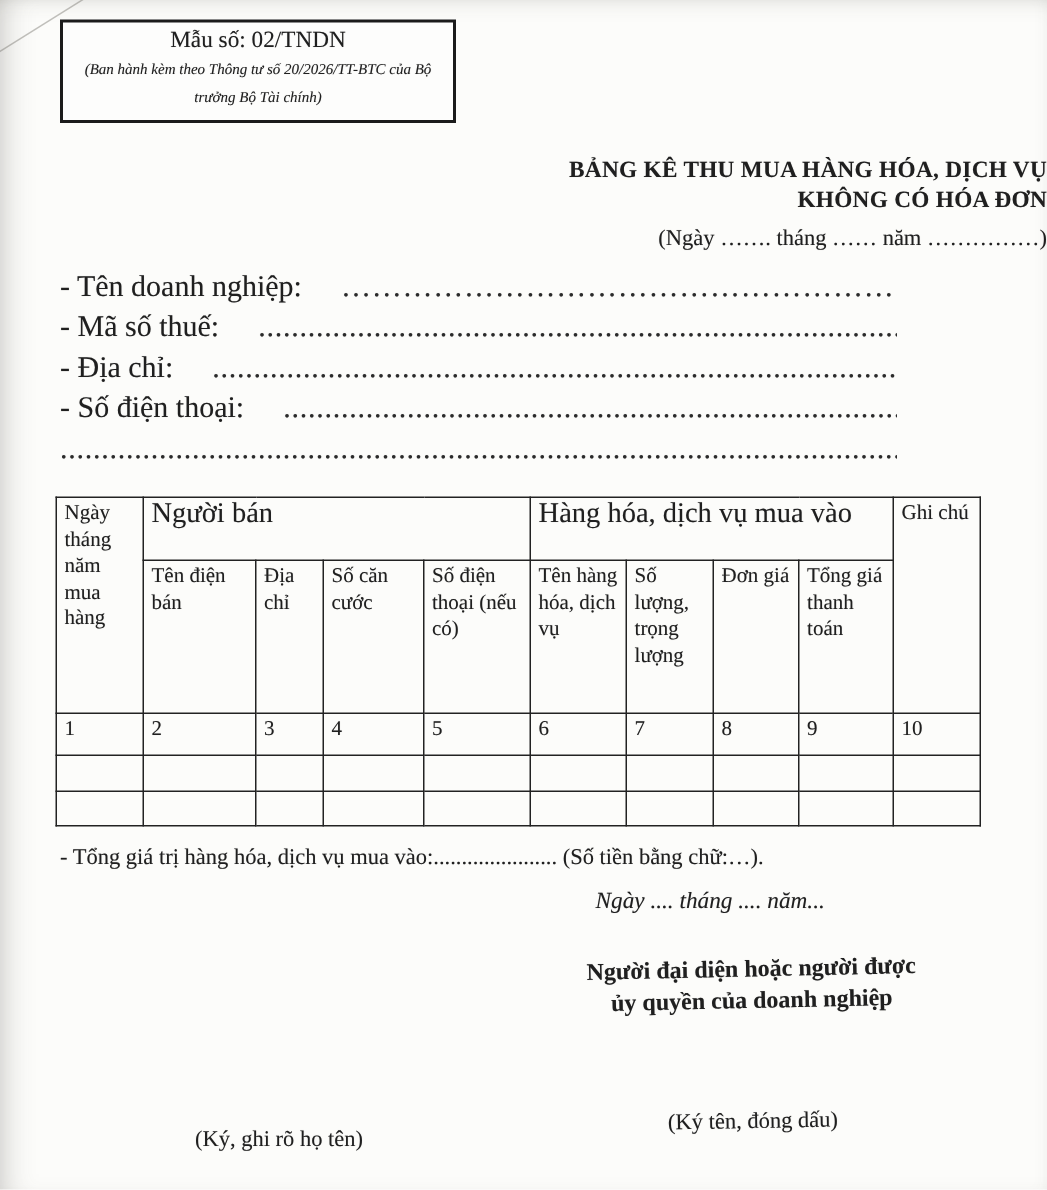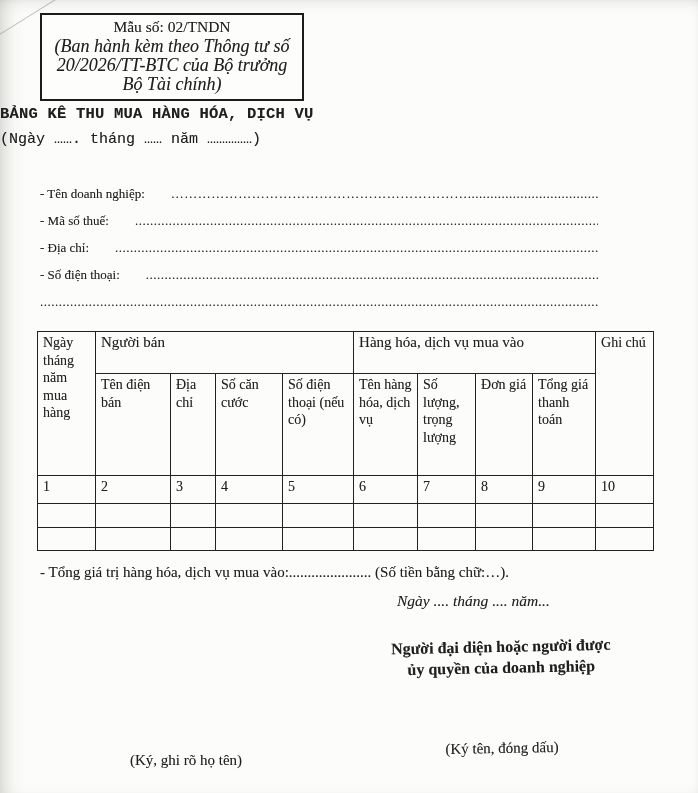--- a/index.html
+++ b/index.html
@@ -33,43 +33,42 @@
   .stamp-box {
     position: absolute;
     left: 40px; top: 13px;
     width: 264px;
     border: 2px solid #1b1b1b;
     padding: 2px 8px 5px 8px;
     text-align: center;
     background: rgba(255,255,255,0.4);
   }
   .stamp-box .form-no { font-size: 15.5px; line-height: 20px; }
-  .stamp-box .issued { font-style: italic; font-size: 18px; line-height: 19px; }
+  .stamp-box .issued { font-style: italic; font-size: 10px; line-height: 19px; }
 
   
   .title-block {
     position: absolute;
-    left: 0; right: 12px; top: 104px;
-    text-align: left;
-    font-family: Liberation Mono, monospace;
+    left: 0; right: 0; top: 104px;
+    text-align: right;
   }
   .title-line { font-weight: bold; font-size: 15.5px; line-height: 20px; letter-spacing: 0.2px; }
   .title-date { font-size: 15px; margin-top: 7px; }
 
   
   .fields {
     position: absolute;
     left: 40px; top: 180px;
     width: 558px;
   }
   .field-line {
     display: flex;
     height: 27px;
-    align-items: center;
-    font-size: 13px;
+    align-items: flex-start;
+    font-size: 20px;
     white-space: nowrap;
     gap: 24px;
   }
   .field-label { flex: 0 0 auto; padding-right: 2px; }
   .field-fill {
     flex: 1 1 auto;
     overflow: hidden;
     letter-spacing: 0.5px;
     color: #2a2a2a;
   }
@@ -92,21 +91,21 @@
     font-weight: normal;
     line-height: 17.5px;
     overflow: hidden;
   }
   tr.row-group { height: 42px; }
   tr.row-sub { height: 102px; }
   tr.row-num { height: 28px; }
   tr.row-empty1 { height: 24px; }
   tr.row-empty2 { height: 23px; }
   th.corner { font-weight: bold; vertical-align: top; }
-  th.group { font-weight: bold; text-align: center; vertical-align: middle; font-size: 15px; }
+  th.group { font-weight: bold; text-align: center; vertical-align: middle; font-size: 19px; }
 
   
   .summary-line {
     position: absolute;
     left: 40px; top: 564px;
     font-size: 15px;
     white-space: nowrap;
   }
   .footer-date {
     position: absolute;
@@ -156,20 +155,21 @@
 <div class="page">
   <div class="corner-artifact"></div>
 
   <div class="stamp-box">
     <div class="form-no">Mẫu số: 02/TNDN</div>
     <div class="issued">(Ban hành kèm theo Thông tư số 20/2026/TT-BTC của Bộ trưởng Bộ Tài chính)</div>
   </div>
 
   <div class="title-block">
     <div class="title-line">BẢNG KÊ THU MUA HÀNG HÓA, DỊCH VỤ</div>
+    <div class="title-line">KHÔNG CÓ HÓA ĐƠN</div>
     <div class="title-date">(Ngày ……. tháng …… năm ……………)</div>
   </div>
 
   <div class="fields">
     <div class="field-line">
       <span class="field-label">- Tên doanh nghiệp: </span>
       <span class="field-fill">…………………………………………………………..............................................</span>
     </div>
     <div class="field-line">
       <span class="field-label">- Mã số thuế:</span>

